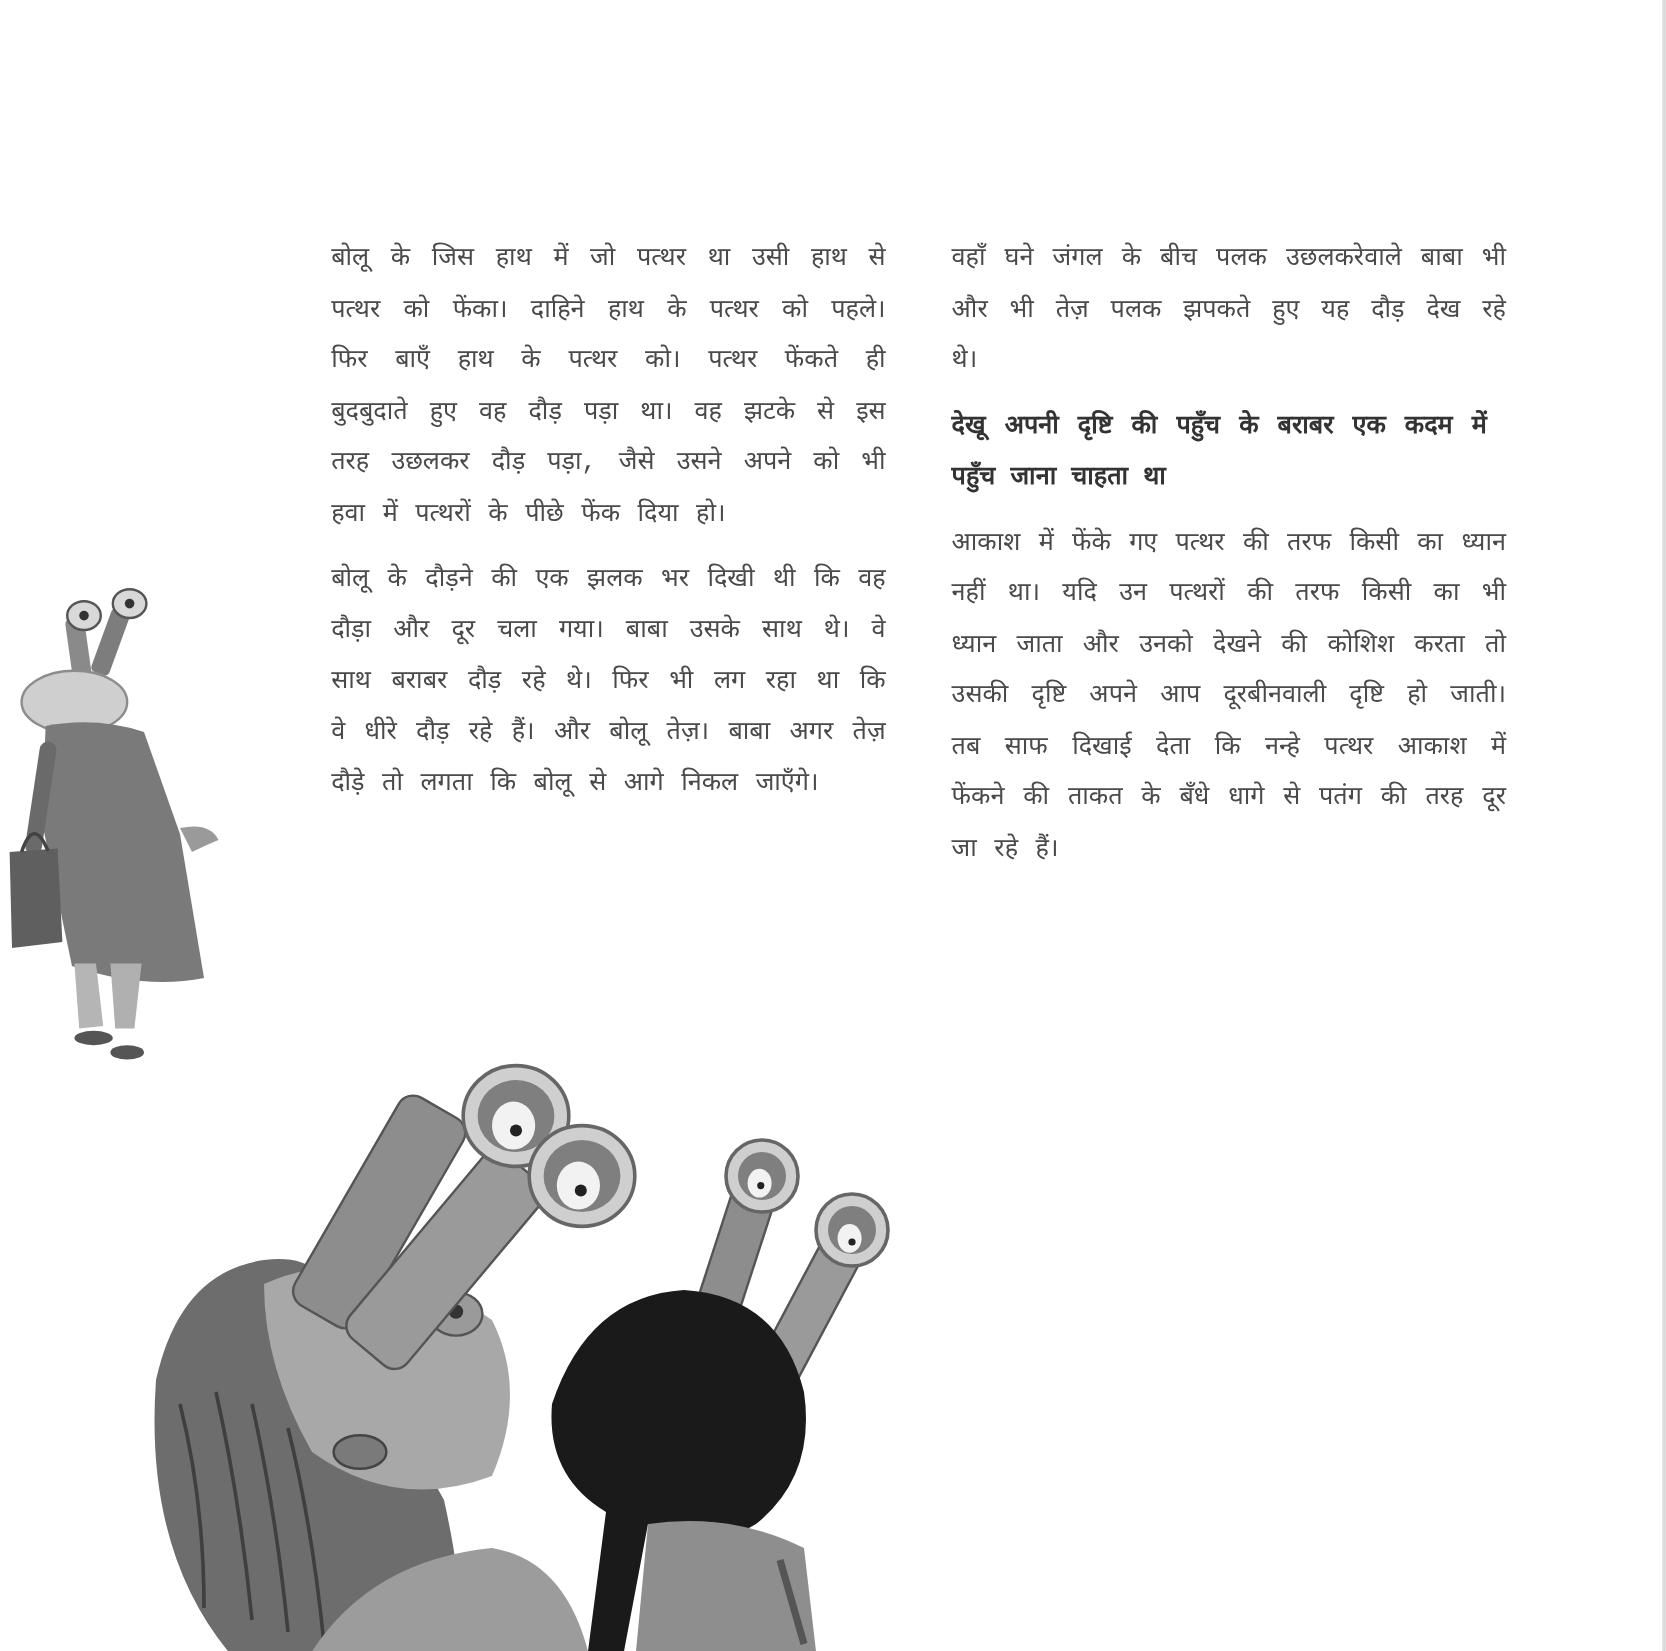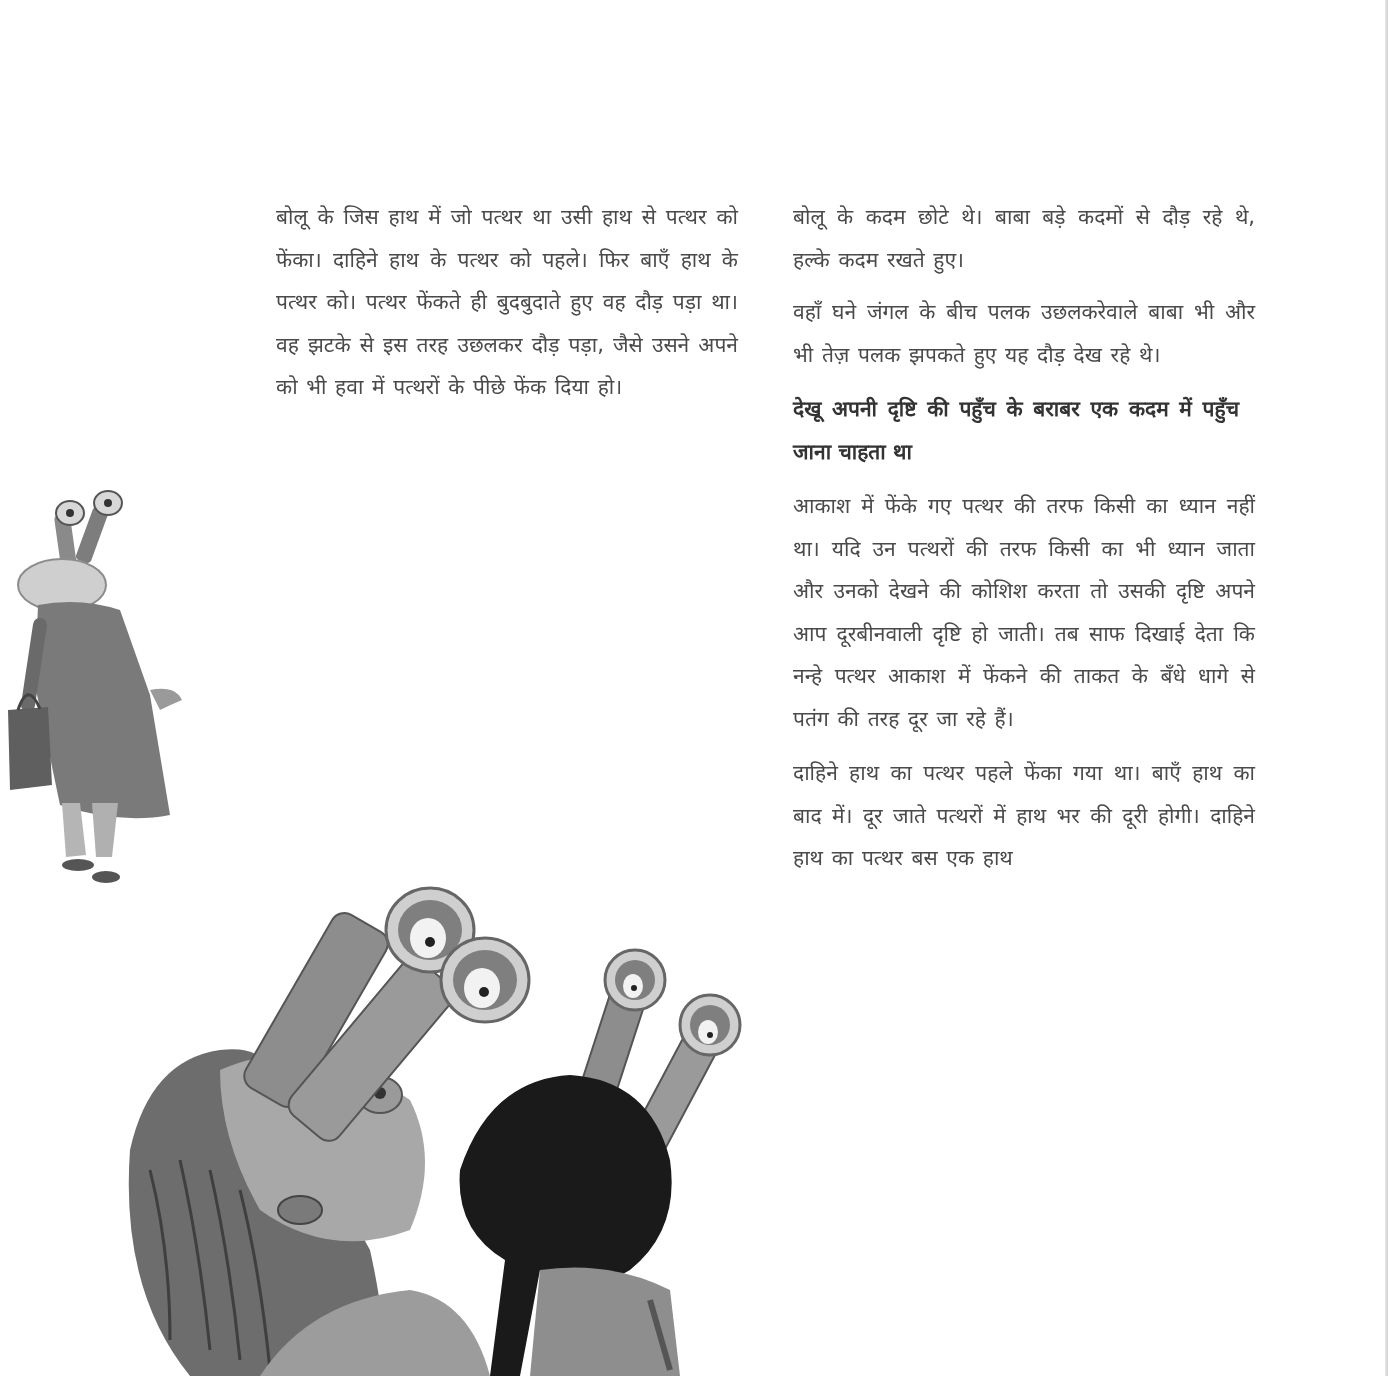--- a/index.html
+++ b/index.html
@@ -6,21 +6,21 @@
   body {
     width: 1388px; height: 1376px; overflow: hidden;
     background: #ffffff; position: relative;
     font-family: "DejaVu Sans", "Liberation Sans", sans-serif;
   }
   .page-edge {
     position: absolute; top: 0; right: 0; width: 3px; height: 1376px;
     background: linear-gradient(to right, #e8e8e8, #cfcfcf);
   }
   .column {
-    position: absolute; width: 462px; color: #4a4a4a;
+    position: absolute; width: 462px; color: #4a4a4a; font-family: Liberation Mono, monospace;
   }
   .col-left { left: 276px; top: 196px; }
   .col-right { left: 793px; top: 196px; }
   .para {
     margin: 0 0 12px 0; font-size: 21px; line-height: 42.5px;
     text-align: justify; text-align-last: left; word-spacing: 2px;
   }
   .col-right .para.first { margin-bottom: 10px; }
   .heading {
     margin: 0 16px 12px 0; font-size: 21px; line-height: 42.5px; font-weight: bold;
@@ -29,28 +29,27 @@
   .illus { position: absolute; }
   .illus svg { display: block; }
 </style>
 </head>
 <body>
 
 <div class="page-edge"></div>
 
 <div class="column col-left">
   <p class="para">बोलू के जिस हाथ में जो पत्थर था उसी हाथ से पत्थर को फेंका। दाहिने हाथ के पत्थर को पहले। फिर बाएँ हाथ के पत्थर को। पत्थर फेंकते ही बुदबुदाते हुए वह दौड़ पड़ा था। वह झटके से इस तरह उछलकर दौड़ पड़ा, जैसे उसने अपने को भी हवा में पत्थरों के पीछे फेंक दिया हो।</p>
+  <p class="para">बोलू के दौड़ने की एक झलक भर दिखी थी कि वह दौड़ा और दूर चला गया। बाबा उसके साथ थे। वे साथ बराबर दौड़ रहे थे। फिर भी लग रहा था कि वे धीरे दौड़ रहे हैं। और बोलू तेज़। बाबा अगर तेज़ दौड़े तो लगता कि बोलू से आगे निकल जाएँगे।</p>
 </div>
 
 <div class="column col-right">
-  <p class="para first">बोलू के कदम छोटे थे। बाबा बड़े कदमों से दौड़ रहे थे, हल्के कदम रखते हुए।</p>
   <p class="para">वहाँ घने जंगल के बीच पलक उछलकरेवाले बाबा भी और भी तेज़ पलक झपकते हुए यह दौड़ देख रहे थे।</p>
   <h2 class="heading">देखू अपनी दृष्टि की पहुँच के बराबर एक कदम में पहुँच जाना चाहता था</h2>
   <p class="para">आकाश में फेंके गए पत्थर की तरफ किसी का ध्यान नहीं था। यदि उन पत्थरों की तरफ किसी का भी ध्यान जाता और उनको देखने की कोशिश करता तो उसकी दृष्टि अपने आप दूरबीनवाली दृष्टि हो जाती। तब साफ दिखाई देता कि नन्हे पत्थर आकाश में फेंकने की ताकत के बँधे धागे से पतंग की तरह दूर जा रहे हैं।</p>
-  <p class="para">दाहिने हाथ का पत्थर पहले फेंका गया था। बाएँ हाथ का बाद में। दूर जाते पत्थरों में हाथ भर की दूरी होगी। दाहिने हाथ का पत्थर बस एक हाथ</p>
 </div>
 
 <div class="illus" style="left:0; top:485px;">
   <svg width="200" height="410" viewBox="0 0 200 410">
 
     <g>
       <rect x="58" y="30" width="16" height="60" rx="4" fill="#8a8a8a" transform="rotate(-8 66 60)"></rect>
       <rect x="84" y="22" width="16" height="56" rx="4" fill="#7d7d7d" transform="rotate(20 92 50)"></rect>
       <ellipse cx="70" cy="28" rx="14" ry="12" fill="#d8d8d8" stroke="#555" stroke-width="2"></ellipse>
       <circle cx="70" cy="28" r="4" fill="#333"></circle>

